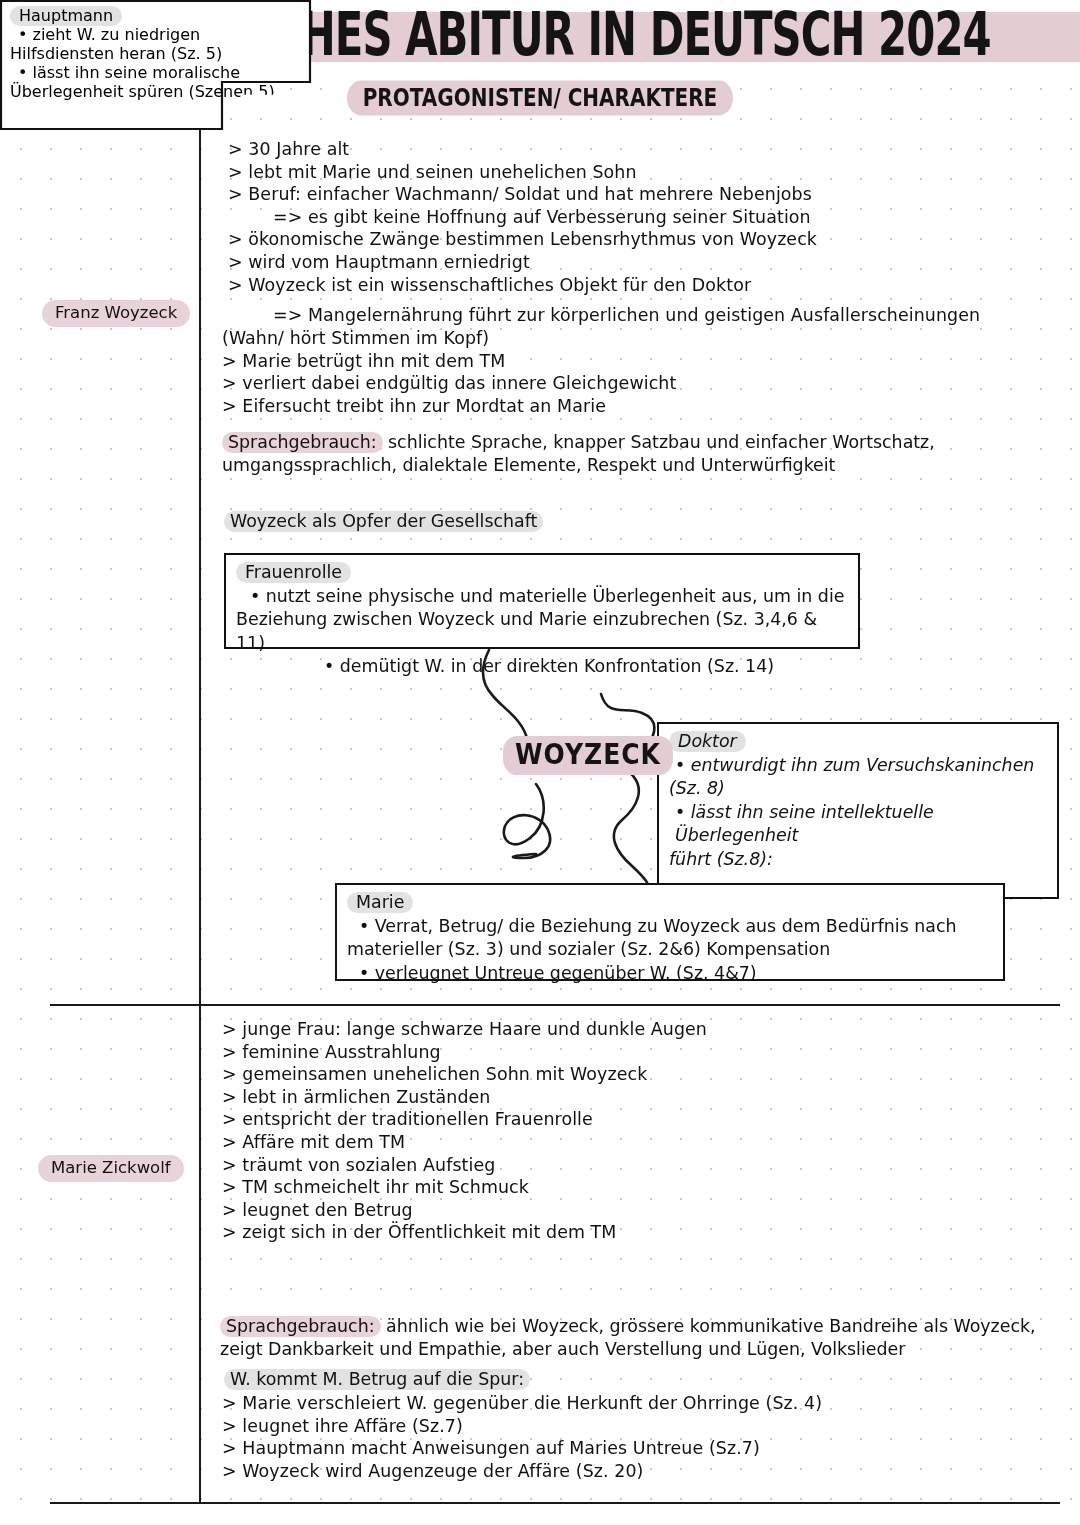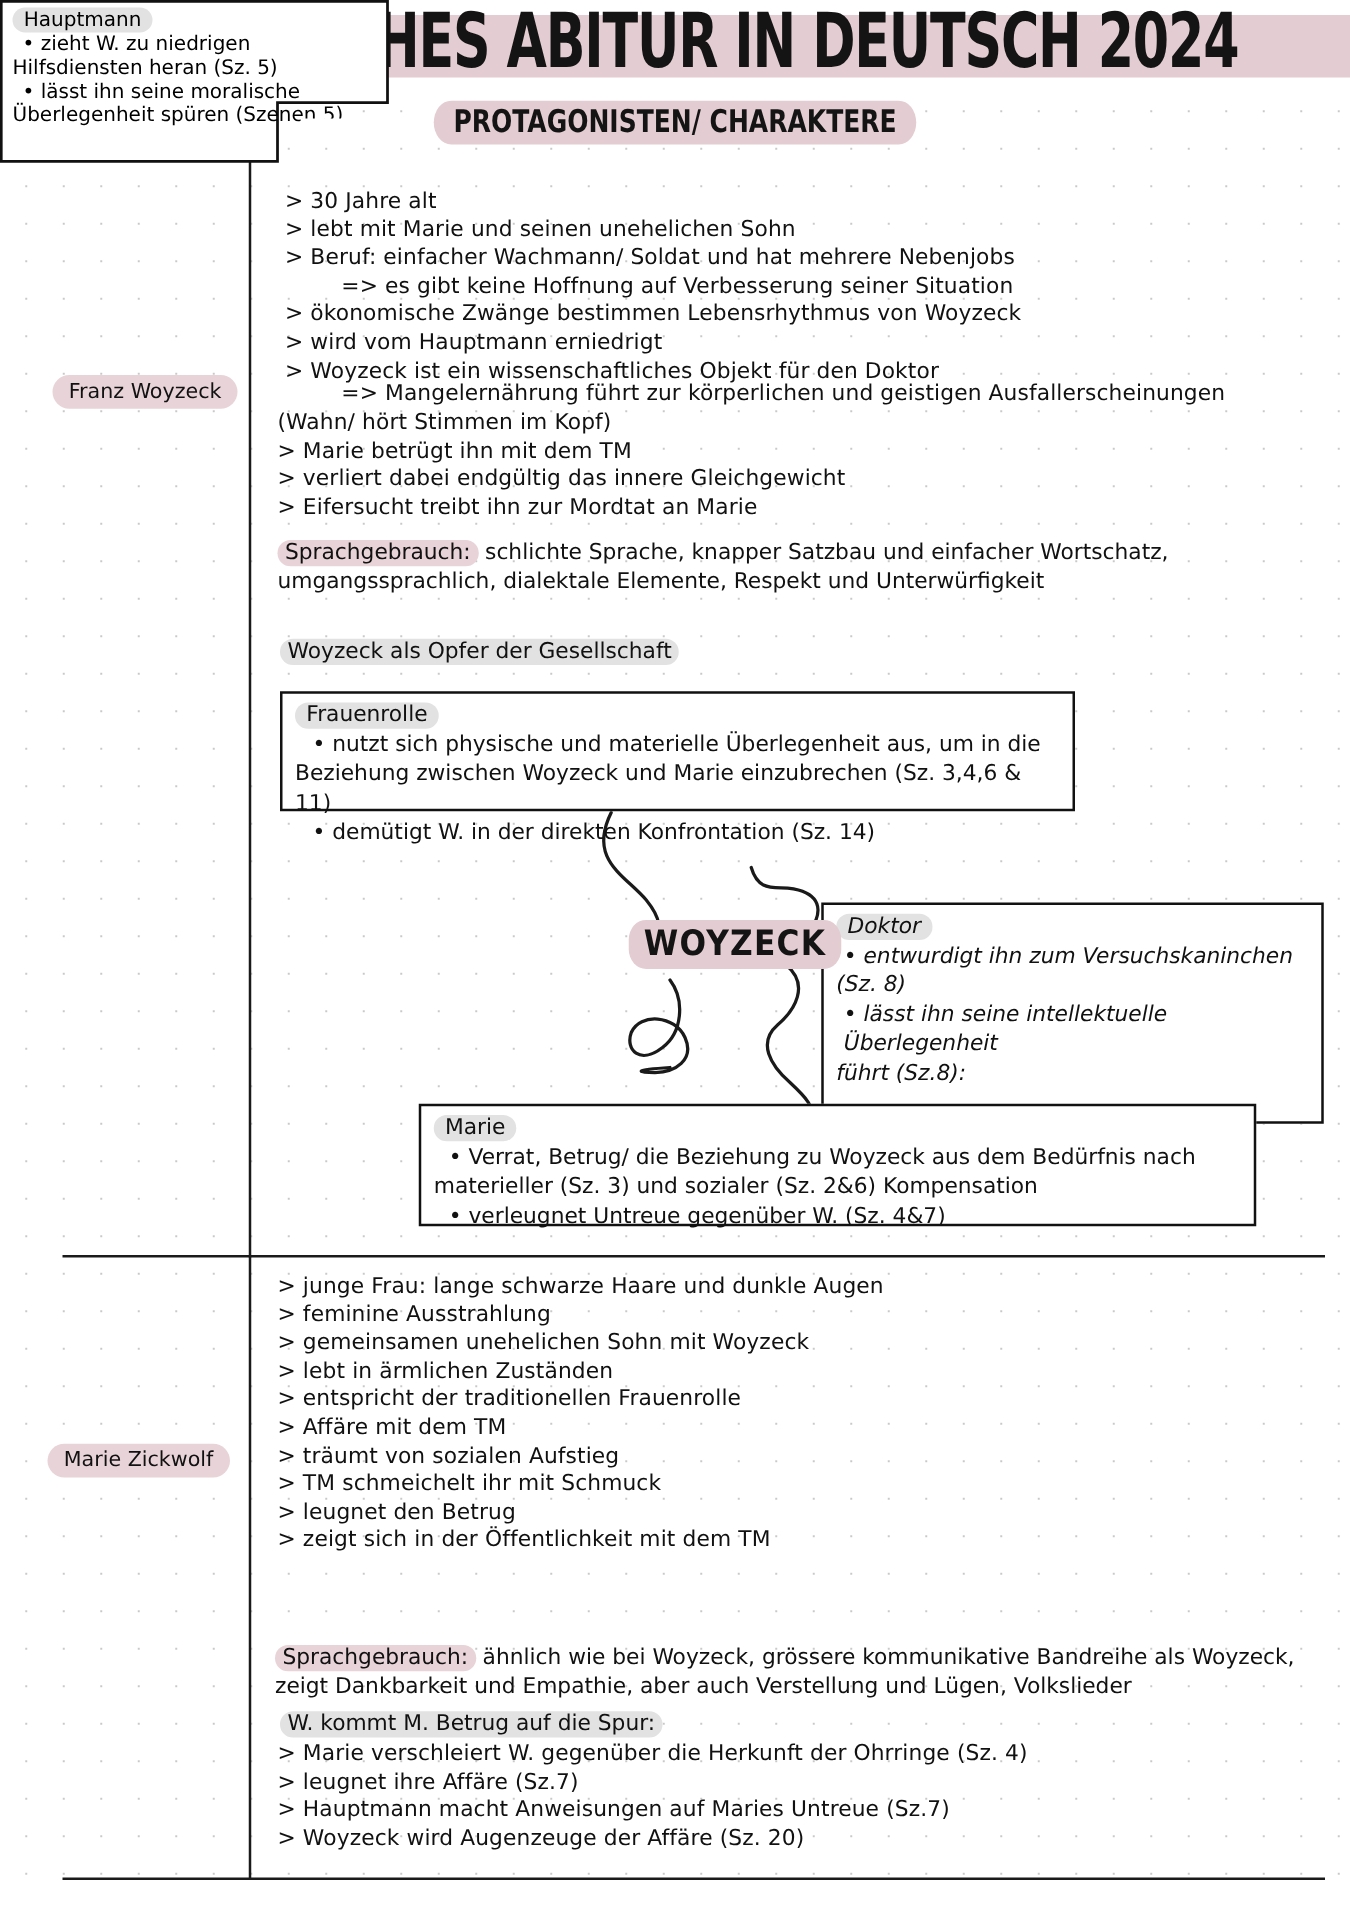--- a/index.html
+++ b/index.html
@@ -128,21 +128,21 @@
     <div id="subtitle">PROTAGONISTEN/ CHARAKTERE</div>
   </div>
 
   <div class="vrule" style="left:199px;top:122px;height:884px;"></div>
   <div class="hrule" style="left:50px;top:1004px;width:1010px;"></div>
   <div class="vrule" style="left:199px;top:1004px;height:500px;"></div>
   <div class="hrule" style="left:50px;top:1502px;width:1010px;"></div>
 
   <div class="side-label" style="left:42px;top:300px;">Franz Woyzeck</div>
 
-  <div class="bodytext" style="left:228px;top:150px;width:810px;">&gt; 30 Jahre alt
+  <div class="bodytext" style="left:228px;top:138px;width:810px;">&gt; 30 Jahre alt
 &gt; lebt mit Marie und seinen unehelichen Sohn
 &gt; Beruf: einfacher Wachmann/ Soldat und hat mehrere Nebenjobs
         =&gt; es gibt keine Hoffnung auf Verbesserung seiner Situation
 &gt; ökonomische Zwänge bestimmen Lebensrhythmus von Woyzeck
 &gt; wird vom Hauptmann erniedrigt
 &gt; Woyzeck ist ein wissenschaftliches Objekt für den Doktor</div>
 
   <div class="bodytext" style="left:228px;top:304px;width:820px;">        =&gt; Mangelernährung führt zur körperlichen und geistigen Ausfallerscheinungen</div>
 
   <div class="bodytext" style="left:222px;top:327px;width:810px;">(Wahn/ hört Stimmen im Kopf)
@@ -167,23 +167,23 @@
       <path d="M601,694 C608,718 625,706 642,713 C660,720 655,735 648,744"></path>
 
       <path d="M536,784 C548,800 546,826 530,838 C512,852 500,840 505,826 C512,810 540,812 548,830 C556,848 540,858 524,858 C510,858 505,856 536,854"></path>
 
       <path d="M629,772 C648,788 636,808 622,820 C606,834 616,852 632,866 C646,879 650,884 652,898"></path>
     </g>
   </svg>
 
   <div class="mmbox" id="box-tambourmajor" style="left:224px;top:553px;width:636px;height:96px;">
     <span class="mmtitle">Frauenrolle</span>
-    <span class="mmline" style="padding-left:14px;">• nutzt sich physische und materielle Überlegenheit aus, um in die</span>
+    <span class="mmline" style="padding-left:14px;">• nutzt seine physische und materielle Überlegenheit aus, um in die</span>
     <span class="mmline">Beziehung zwischen Woyzeck und Marie einzubrechen (Sz. 3,4,6 &amp; 11)</span>
-    <span class="mmline" style="padding-left:14px;">• demütigt W. in der direkten Konfrontation (Sz. 14)</span>
+    <span class="mmline" style="padding-left:14px;text-align:center;">• demütigt W. in der direkten Konfrontation (Sz. 14)</span>
   </div>
 
   <div id="box-hauptmann" style="left:218px;top:721px;width:310px;height:129px;">
     <svg id="hauptmann-outline" width="312" height="131">
       <path d="M1,1 L310,1 L310,82 L222,82 L222,129 L1,129 Z" fill="#ffffff" stroke="#111" stroke-width="2.2"></path>
     </svg>
     <div class="inner">
       <span class="mmtitle">Hauptmann</span>
       <span class="mmline" style="padding-left:8px;">• zieht W. zu niedrigen</span>
       <span class="mmline">Hilfsdiensten heran (Sz. 5)</span>

